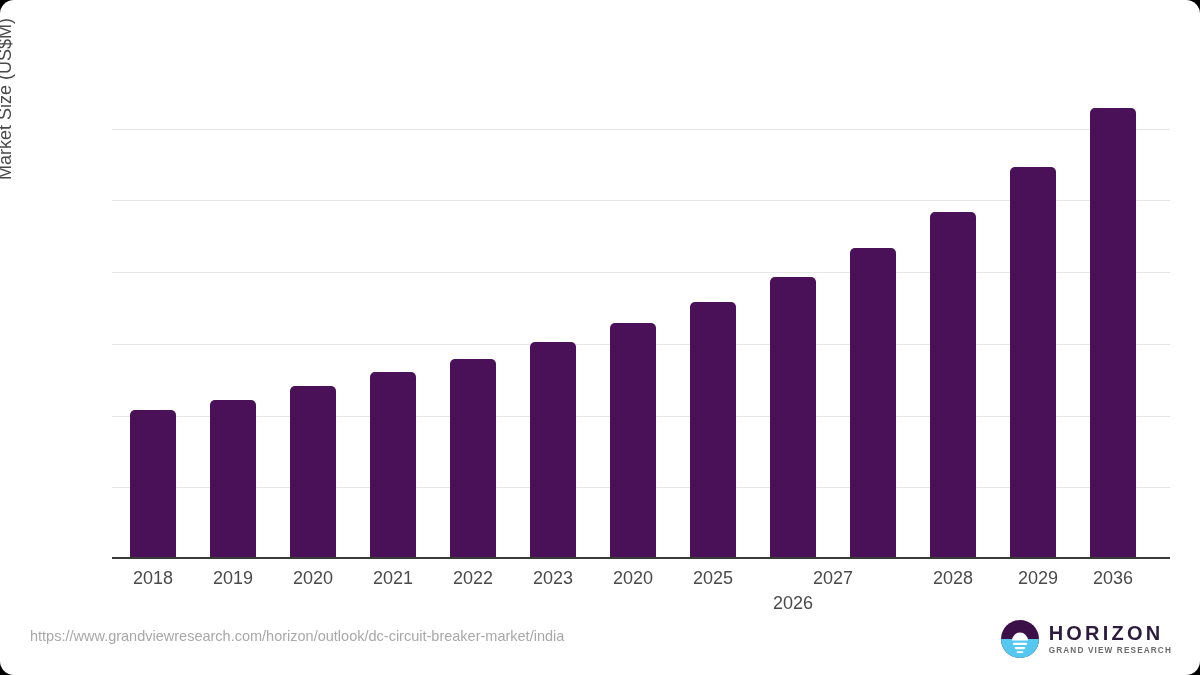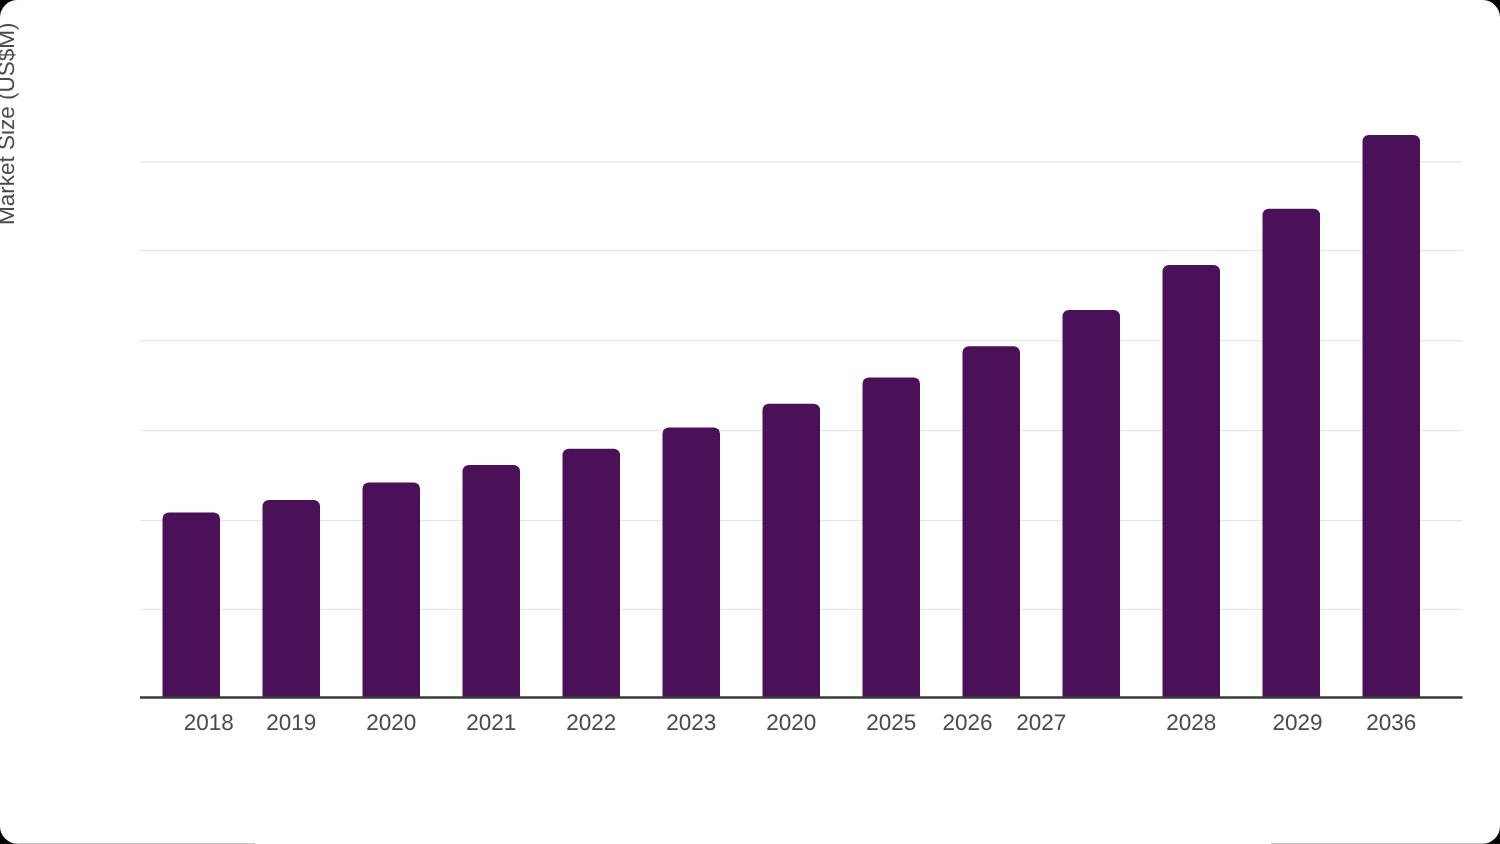--- a/index.html
+++ b/index.html
@@ -152,31 +152,46 @@
         <div class="bar" title="2025: 357" style="left: 578px; width: 46px; height: 256.036px; background: rgb(74, 17, 89);"></div>
         <div class="bar" title="2026: 392" style="left: 658px; width: 46px; height: 281.137px; background: rgb(74, 17, 89);"></div>
         <div class="bar" title="2027: 432" style="left: 738px; width: 46px; height: 309.825px; background: rgb(74, 17, 89);"></div>
         <div class="bar" title="2028: 483" style="left: 818px; width: 46px; height: 346.402px; background: rgb(74, 17, 89);"></div>
         <div class="bar" title="2029: 545" style="left: 898px; width: 46px; height: 390.867px; background: rgb(74, 17, 89);"></div>
         <div class="bar" title="2030: 627" style="left: 978px; width: 46px; height: 449.677px; background: rgb(74, 17, 89);"></div>
       </div>
     <div id="axis-baseline"></div>
     <div id="yticks"></div>
     <div id="xticks">
-        <div class="xtick-label" style="left: 15px; text-align: center;">2018</div>
+        <div class="xtick-label" style="left: 1px; text-align: center;">2018</div>
         <div class="xtick-label" style="left: 81px;">2019</div>
         <div class="xtick-label" style="left: 161px;">2020</div>
         <div class="xtick-label" style="left: 241px;">2021</div>
         <div class="xtick-label" style="left: 321px;">2022</div>
         <div class="xtick-label" style="left: 401px;">2023</div>
         <div class="xtick-label" style="left: 481px;">2020</div>
         <div class="xtick-label" style="left: 561px;">2025</div>
-        <div class="xtick-label" style="left: 622px;">2026</div>
+        <div class="xtick-label" style="left: 641px; margin-top: 25px;">2026</div>
         <div class="xtick-label" style="left: 681px;">2027</div>
         <div class="xtick-label" style="left: 801px;">2028</div>
         <div class="xtick-label" style="left: 886px;">2029</div>
         <div class="xtick-label" style="left: 961px;">2036</div>
       </div>
   </div>
 
+  <div id="footer-url">https://www.grandviewresearch.com/horizon/outlook/dc-circuit-breaker-market/india</div>
 
+  <div id="logo">
+    <svg id="logo-mark" viewBox="0 0 100 100">
+      <circle cx="50" cy="50" r="50" fill="#3b1048"></circle>
+      <path d="M0,50 A50,50 0 0,0 100,50 Z" fill="#54c8f0"></path>
+      <path d="M29,54 A21,21 0 0,1 71,54 Z" fill="#ffffff"></path>
+      <rect x="31" y="60" width="38" height="6" rx="3" fill="#ffffff"></rect>
+      <rect x="36" y="71" width="28" height="6" rx="3" fill="#ffffff"></rect>
+      <rect x="41" y="82" width="18" height="5" rx="2.5" fill="#ffffff"></rect>
+    </svg>
+    <div id="logo-text">
+      <div id="logo-title">HORIZON</div>
+      <div id="logo-sub">GRAND VIEW RESEARCH</div>
+    </div>
+  </div>
 
 </div>
 
 </body></html>

